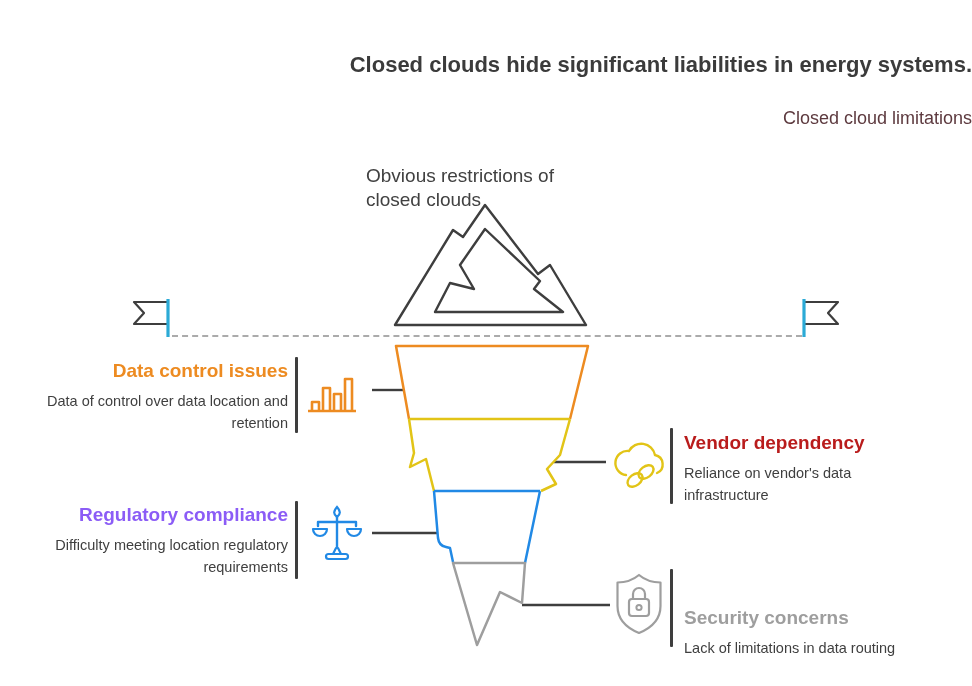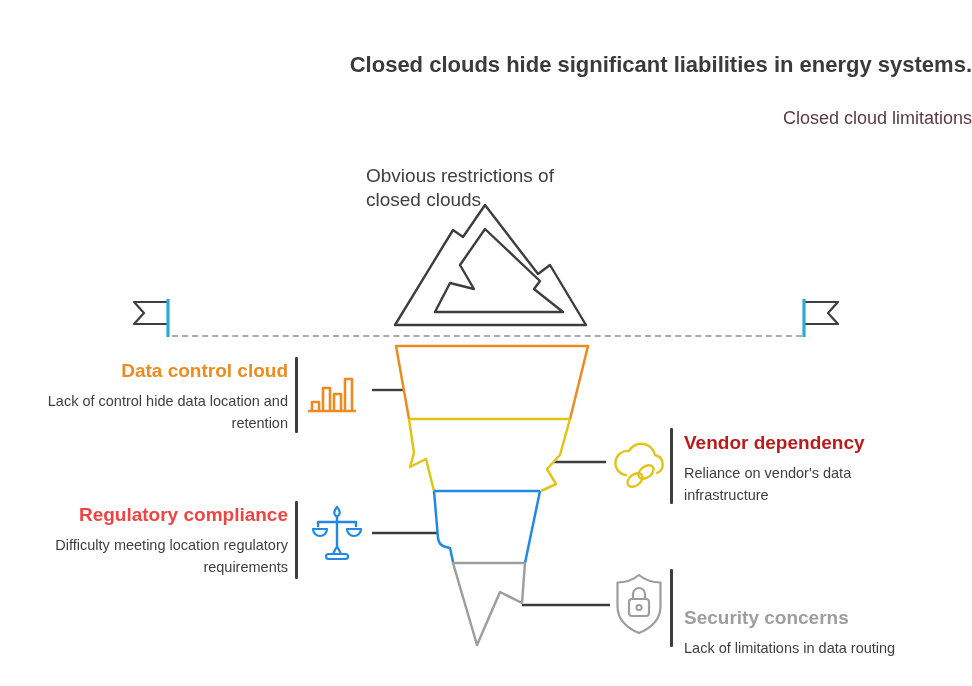--- a/index.html
+++ b/index.html
@@ -25,21 +25,21 @@
     border-top:2px dashed #ababab;
   }
   .divider{position:absolute;width:3px;background:#3e3e3e;border-radius:1px;}
   .block{position:absolute;}
   .block-title{font-size:19px;font-weight:700;margin:0 0 9px 0;line-height:1.15;}
   .block-desc{font-size:14.5px;color:#3f3f3f;line-height:1.5;margin:0;}
   .ta-r{text-align:right;}
   .ta-l{text-align:left;}
   .c-orange{color:#ed8b21;}
   .c-yellow{color:#b91c1c;}
-  .c-blue{color:#ef4444;}
+  .c-blue{color:#8b5cf6;}
   .c-gray{color:#9e9e9e;}
   svg{display:block;}
 </style>
 </head>
 <body>
 
 <div id="canvas">
 
   <div class="abs page-title">Closed clouds hide significant liabilities in energy systems.</div>
 
@@ -73,22 +73,22 @@
     <path d="M49 79 L36 6 L228 6 L210 79" fill="none" stroke="#ed8b21" stroke-width="2.5" stroke-linejoin="round"></path>
 
     <path d="M49 79 L210 79 M49 79 L54 113 L50 127 L66 119 L74 151 M210 79 L200 115 L187 129 L196 144 L181 151" fill="none" stroke="#e2c417" stroke-width="2.5" stroke-linejoin="round"></path>
 
     <path d="M74 151 L180 151 M180 151 L165 223 M74 151 L78 198 Q79 206 86 207 L90 208 L93 222" fill="none" stroke="#2189e5" stroke-width="2.5" stroke-linejoin="round"></path>
 
     <path d="M93 223 L165 223 L162 263 L140 252 L117 305 Z" fill="none" stroke="#9e9e9e" stroke-width="2.5" stroke-linejoin="round"></path>
   </svg>
 
   <div class="block ta-r" style="left:38px;top:360px;width:250px;">
-    <p class="block-title c-orange">Data control cloud</p>
-    <p class="block-desc">Lack of control hide data location and retention</p>
+    <p class="block-title c-orange">Data control issues</p>
+    <p class="block-desc">Data of control over data location and retention</p>
   </div>
   <div class="divider" style="left:295px;top:357px;height:76px;"></div>
   <svg class="abs" style="left:306px;top:373px;" width="52" height="42" viewBox="0 0 52 42">
     <path d="M6 38 V29 H13 V38 M17 38 V15 H24 V38 M28 38 V21 H35 V38 M39 38 V6 H46 V38" fill="none" stroke="#ed8b21" stroke-width="2.6" stroke-linejoin="round"></path>
     <line x1="2" y1="38" x2="50" y2="38" stroke="#ed8b21" stroke-width="2.6"></line>
   </svg>
 
   <svg class="abs" style="left:606px;top:431px;" width="60" height="60" viewBox="0 0 60 60">
     <path d="M20 44 A12 12 0 1 1 23 20 A14 14 0 0 1 49 24 A9.5 9.5 0 0 1 51 42" fill="none" stroke="#e2c417" stroke-width="2.4" stroke-linecap="round"></path>
     <ellipse cx="29" cy="49" rx="8.5" ry="5.5" transform="rotate(-38 29 49)" fill="none" stroke="#e2c417" stroke-width="2.4"></ellipse>

